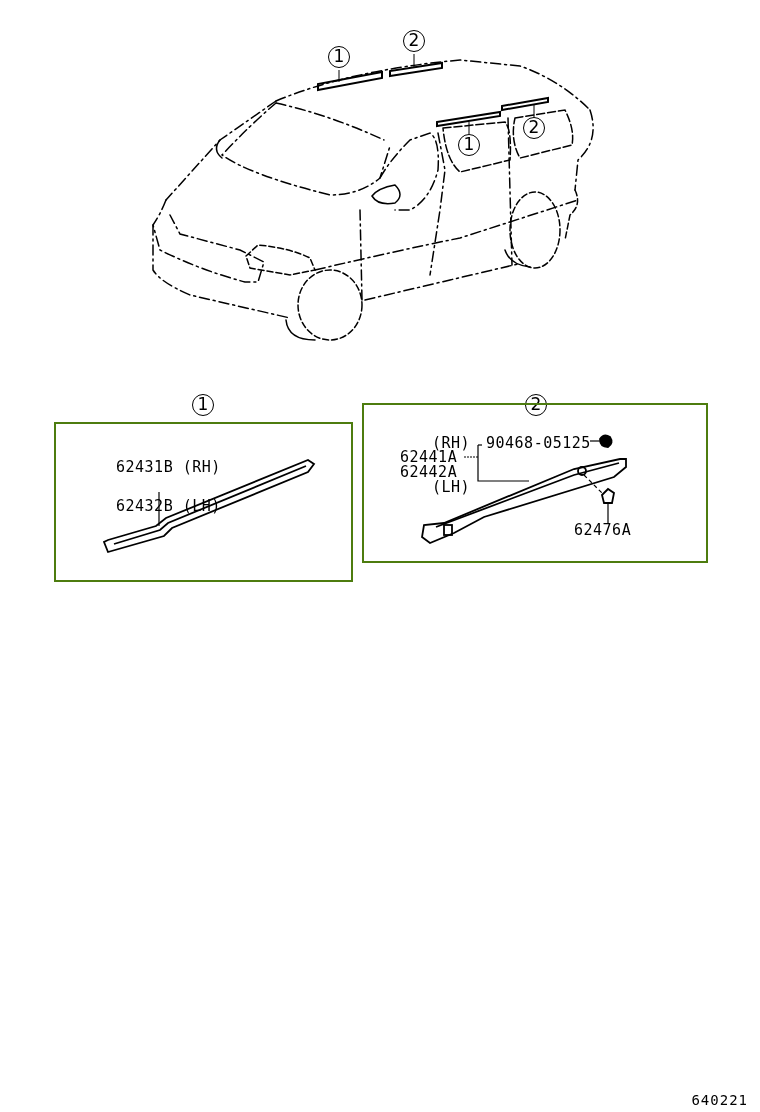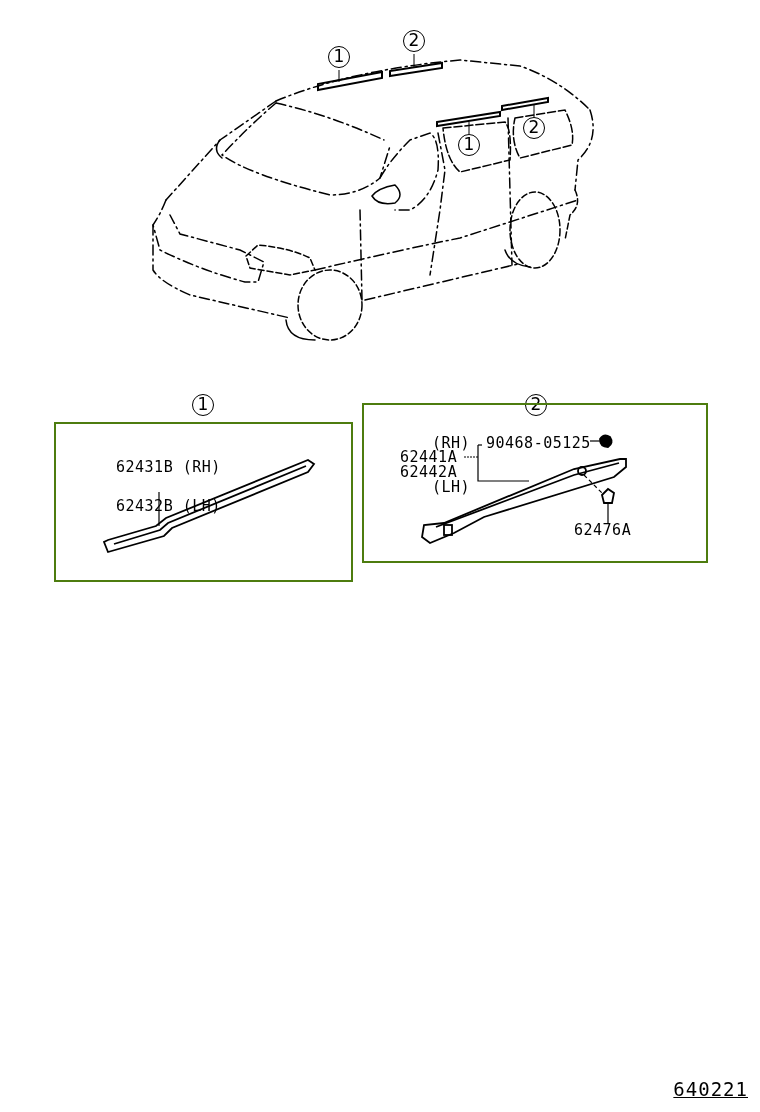--- a/index.html
+++ b/index.html
@@ -4,21 +4,21 @@
   <style>
     html, body { margin: 0; padding: 0; background: #ffffff; }
     body { width: 760px; height: 1112px; position: relative; overflow: hidden;
            font-family: "DejaVu Sans Mono", "Liberation Mono", monospace; color: #000; }
     svg { position: absolute; left: 0; top: 0; }
     .lbl { position: absolute; font-size: 15px; line-height: 15px; letter-spacing: 0.5px; white-space: nowrap; }
     .box { position: absolute; border: 2px solid #4d7c0f; box-sizing: border-box; }
     .callout { position: absolute; width: 22px; height: 22px; border: 1.5px solid #000; border-radius: 50%;
                box-sizing: border-box; font-family: "DejaVu Sans", sans-serif; font-size: 17px;
                line-height: 19px; text-align: center; background: #fff; }
-    .code { position: absolute; right: 12px; bottom: 12px; font-size: 19px; letter-spacing: 1px; text-decoration: underline; }
+    .code { position: absolute; right: 12px; bottom: 4px; font-size: 14px; letter-spacing: 1px; }
   </style>
 </head>
 <body>
 
 <svg width="760" height="380" viewBox="0 0 760 380">
   <g fill="none" stroke="#000" stroke-width="1.5" stroke-linecap="round">
 
     <path d="M276 101 Q350 70 460 60 L520 66 Q560 80 590 110" stroke-dasharray="10 4 2 4"></path>
     <path d="M276 101 L220 140 L166 200" stroke-dasharray="10 4 2 4"></path>
     <path d="M590 110 Q600 140 578 160 L575 190" stroke-dasharray="10 4 2 4"></path>

